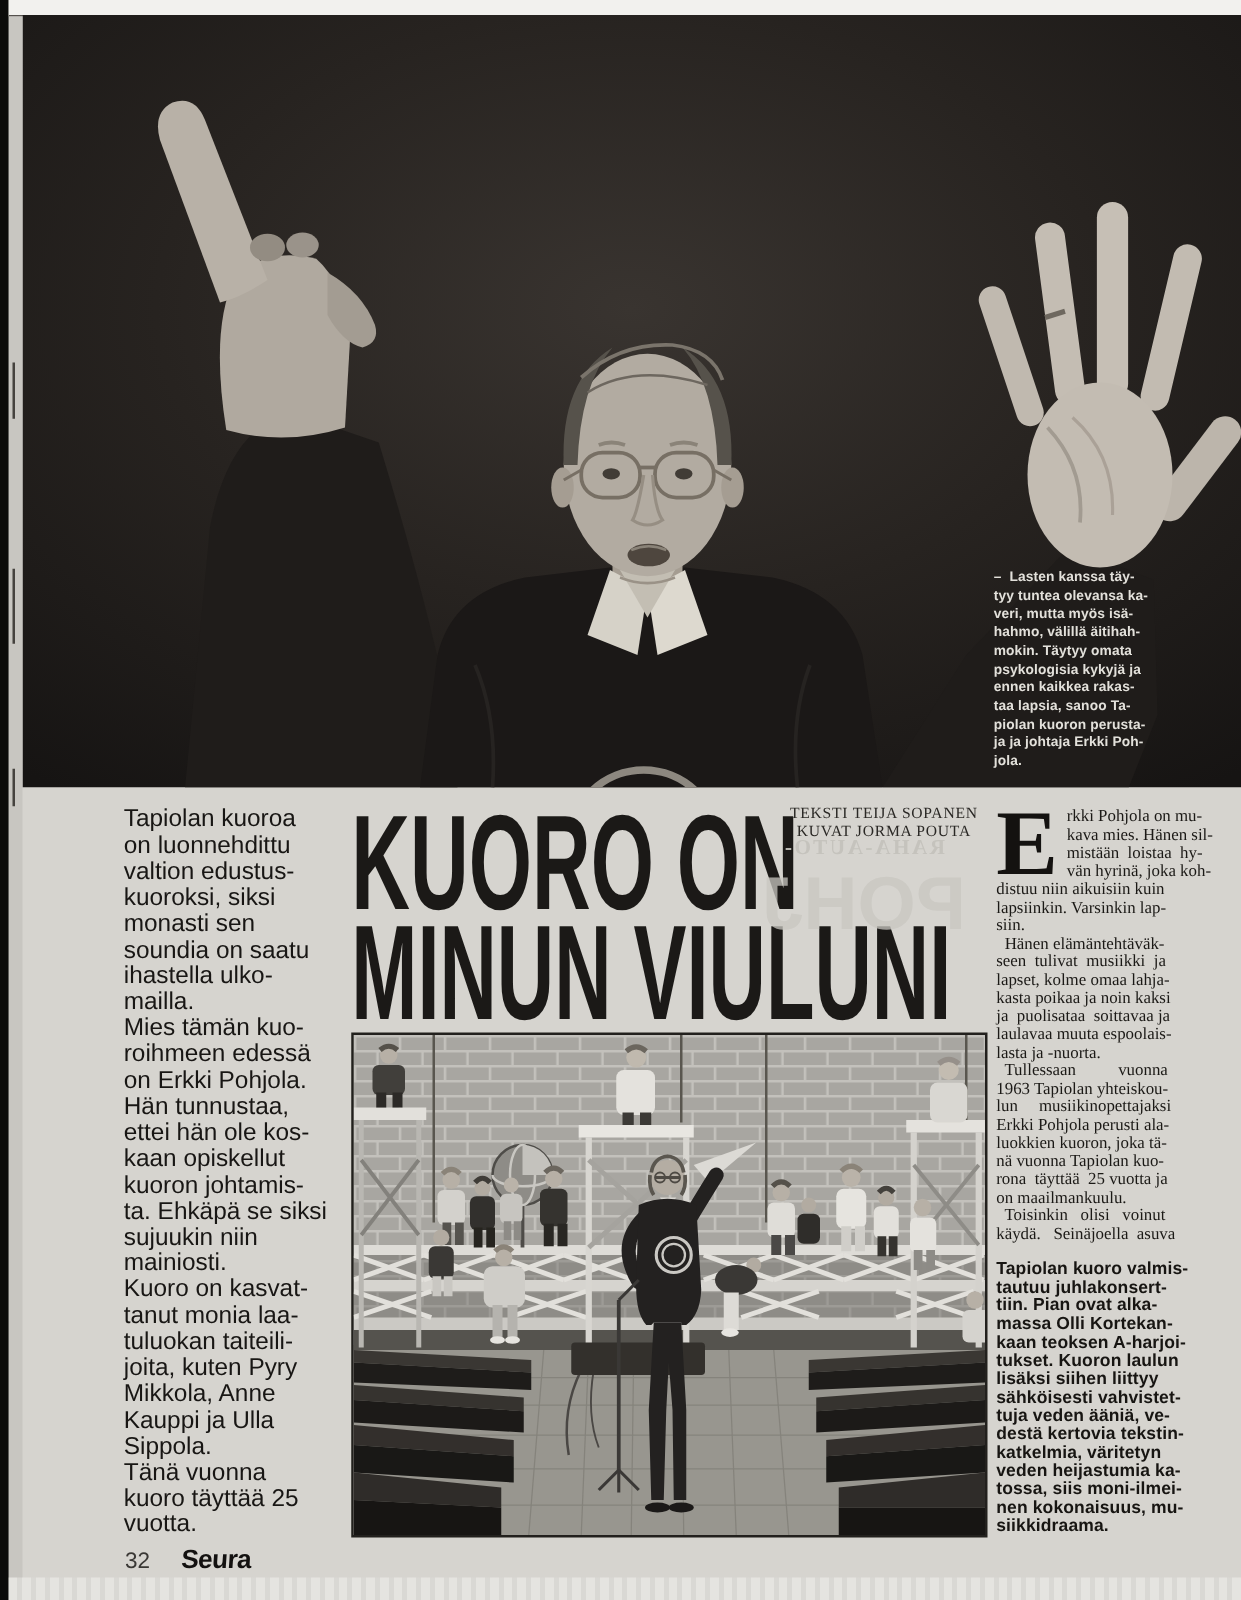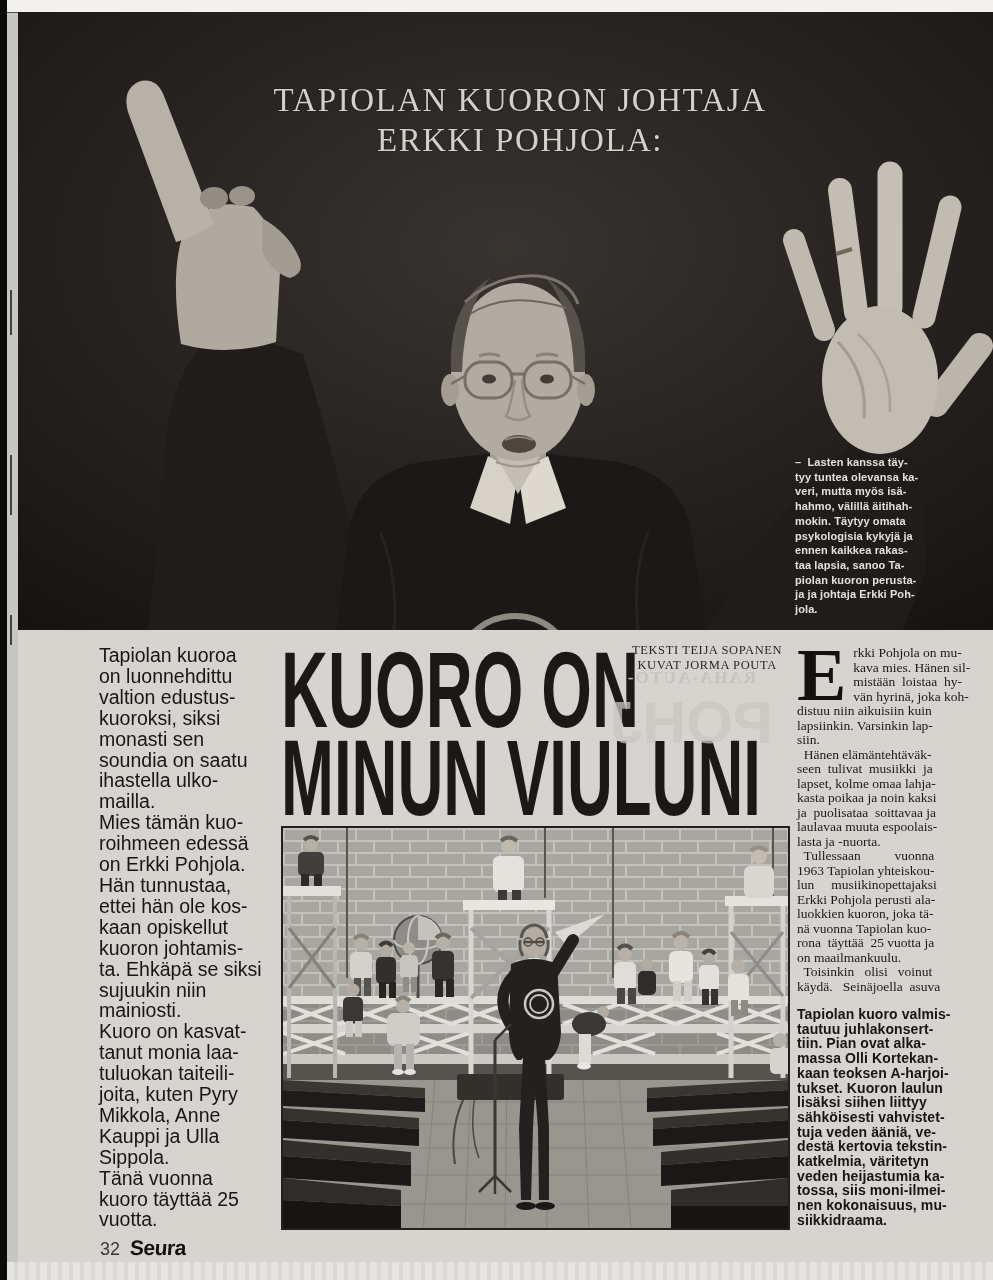--- a/index.html
+++ b/index.html
@@ -45,21 +45,21 @@
   .body-col{position:absolute;left:797px;top:646px;width:194px;
      font-family:"Liberation Serif",serif;font-size:13.5px;line-height:14.5px;
      color:#1b1916;white-space:pre;}
   .dropcap{float:left;font-family:"Liberation Serif",serif;font-weight:bold;
      font-size:74px;line-height:55px;margin:2px 7px 0 0;color:#141210;}
   
   .side-caption{position:absolute;left:797px;top:1007px;width:194px;
      font-family:Liberation Sans, sans-serif;font-weight:bold;font-size:14px;line-height:14.7px;
      color:#171512;white-space:pre;letter-spacing:.1px;}
   
-  .footer{position:absolute;left:100px;top:1236px;display:flex;align-items:baseline;gap:10px;}
+  .footer{position:absolute;left:100px;top:1236px;display:flex;align-items:baseline;gap:25px;}
   .page-num{font-family:"Liberation Sans",sans-serif;font-size:18px;color:#3a3835;}
   .mag-logo{font-family:"Liberation Sans",sans-serif;font-weight:bold;font-size:21px;
      letter-spacing:-.5px;color:#131110;transform:skewX(-4deg);}
 </style>
 </head>
 <body>
 
 <div id="page">
 
   <div class="edge-black"></div>
@@ -135,24 +135,20 @@
         <ellipse cx="501" cy="432" rx="17" ry="9" fill="#4e463e"></ellipse>
         <path d="M487,428 Q501,422 515,428" stroke="#8a8378" stroke-width="2" fill="none"></path>
         <path d="M478,450 Q500,459 522,450" stroke="#9a9287" stroke-width="2" fill="none"></path>
       </g>
 
       <circle cx="497" cy="664" r="60" fill="none" stroke="#8d8880" stroke-width="6"></circle>
       <circle cx="497" cy="664" r="44" fill="none" stroke="#8d8880" stroke-width="4"></circle>
     </svg>
   </div>
 
-  <div class="kicker">
-    <div>TAPIOLAN KUORON JOHTAJA</div>
-    <div>ERKKI POHJOLA:</div>
-  </div>
 
   <div class="hero-caption">–  Lasten kanssa täy-
 tyy tuntea olevansa ka-
 veri, mutta myös isä-
 hahmo, välillä äitihah-
 mokin. Täytyy omata
 psykologisia kykyjä ja
 ennen kaikkea rakas-
 taa lapsia, sanoo Ta-
 piolan kuoron perusta-

